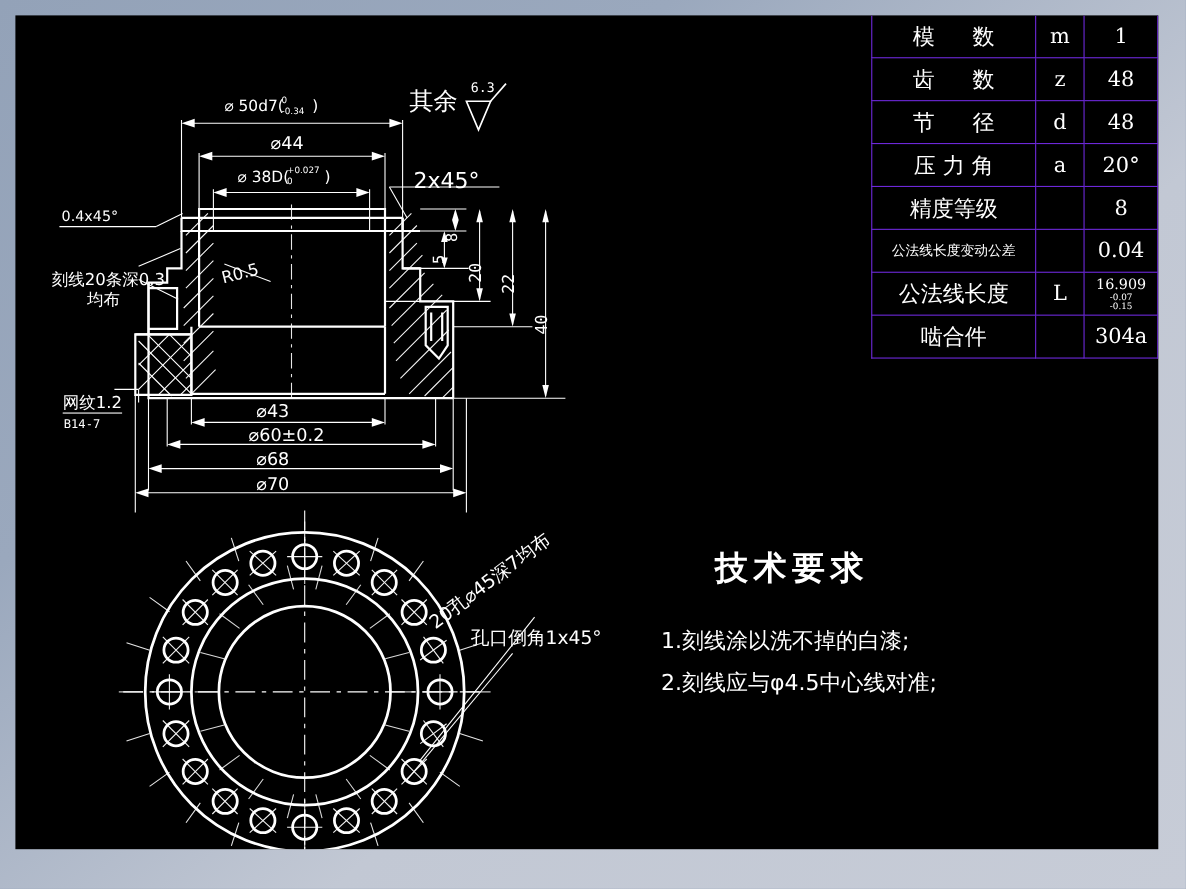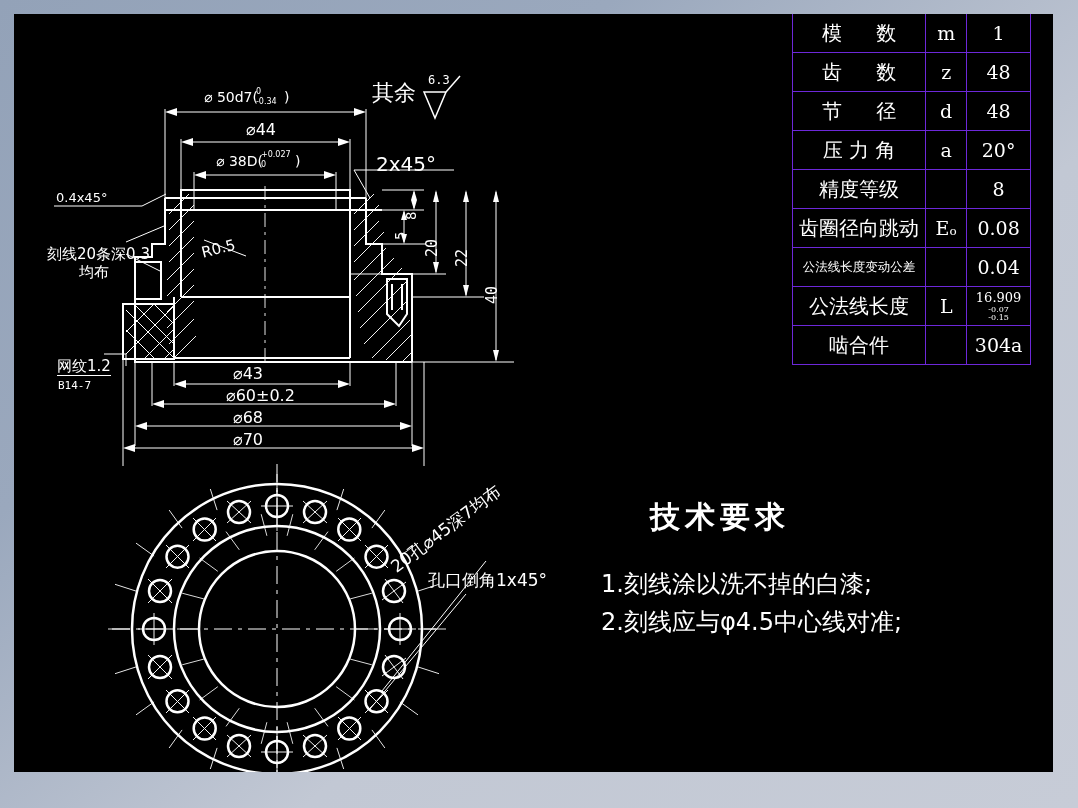--- a/index.html
+++ b/index.html
@@ -15,38 +15,38 @@
   }
   #canvas{
     position:absolute;left:14px;top:14px;width:1039px;height:758px;
     background:#000;overflow:hidden;
   }
   .txt{position:absolute;color:#fff;white-space:nowrap;line-height:1;}
   .cn{font-family:"DejaVu Sans","Liberation Sans",sans-serif;}
   .num{font-family:"DejaVu Sans Mono","Liberation Mono",monospace;}
   
   #param-table{
-    position:absolute;left:778px;top:0px;width:239px;
+    position:absolute;left:778px;top:0px;width:261px;
     border-collapse:collapse;
   }
   #param-table td{
     border:1px solid #6d28d9;color:#fff;text-align:center;
     padding:0; height:38px;vertical-align:middle;
   }
   #param-table tr:first-child td{border-top:none;}
   td.c-name{width:150px;font-size:20px;letter-spacing:0px;}
   td.c-name.sp{letter-spacing:14px;text-indent:14px;}
   td.c-name.small{font-size:12.5px;letter-spacing:0;}
   td.c-sym{width:44px;font-size:19px;font-family:"DejaVu Serif","Liberation Serif",serif;}
   td.c-val{width:66px;font-size:19px;font-family:"DejaVu Serif","Liberation Serif",serif;}
   td.c-val.tiny{font-size:13px;}
   .tol{display:inline-block;font-size:8px;line-height:8px;text-align:right;vertical-align:middle;}
   
   #tech-title{font-size:30px;font-weight:bold;letter-spacing:5px;}
-  .tech-line{font-size:24px;}
+  .tech-line{font-size:20px;}
   
   .dim{font-size:14px;font-family:"DejaVu Sans","Liberation Sans",sans-serif;}
   .dimXS{font-size:8px;}
   .rot90{transform-origin:0 0;transform:rotate(-90deg);}
   .rotD{transform-origin:0 0;}
   svg{position:absolute;left:0;top:0;overflow:visible;}
 </style>
 </head>
 <body>
 
@@ -394,25 +394,20 @@
             <td class="c-name">压 力 角</td>
             <td class="c-sym">a</td>
             <td class="c-val">20°</td>
           </tr>
           <tr>
             <td class="c-name">精度等级</td>
             <td class="c-sym"></td>
             <td class="c-val">8</td>
           </tr>
           <tr>
-            <td class="c-name">齿圈径向跳动</td>
-            <td class="c-sym">Eₒ</td>
-            <td class="c-val">0.08</td>
-          </tr>
-          <tr>
             <td class="c-name small">公法线长度变动公差</td>
             <td class="c-sym"></td>
             <td class="c-val">0.04</td>
           </tr>
           <tr>
             <td class="c-name">公法线长度</td>
             <td class="c-sym">L</td>
             <td class="c-val tiny"><span>16.909</span><span class="tol"><div>-0.07</div><div>-0.15</div></span></td>
           </tr>
           <tr>

